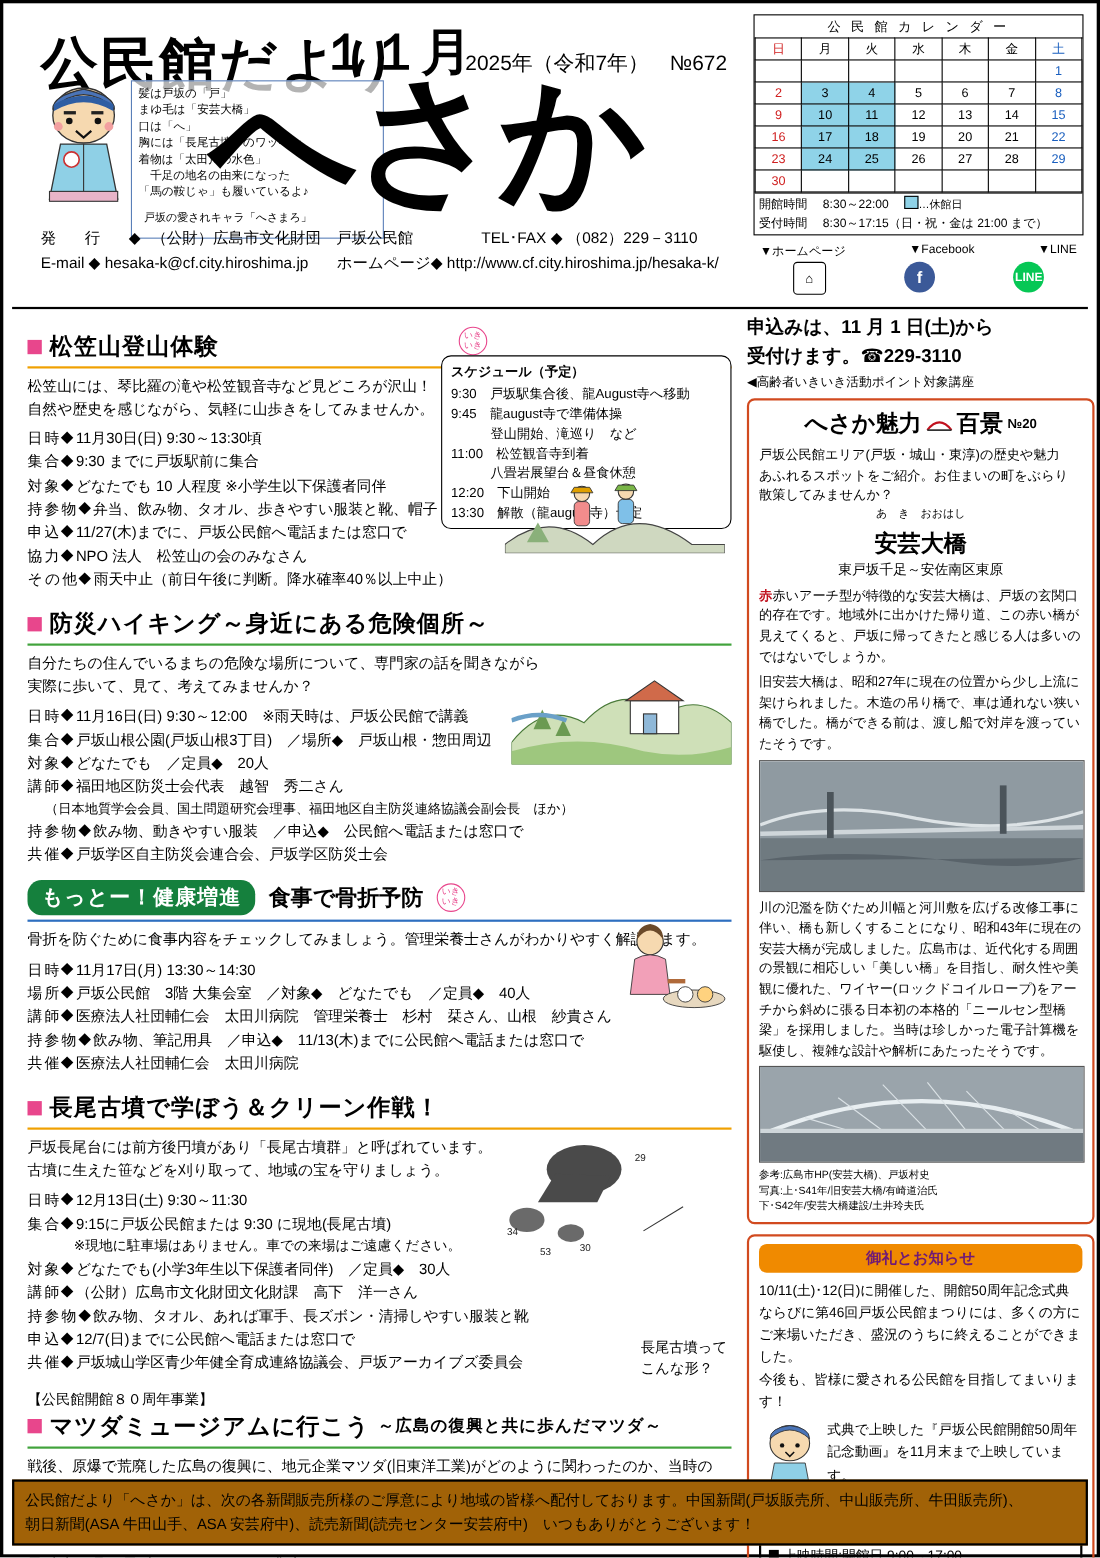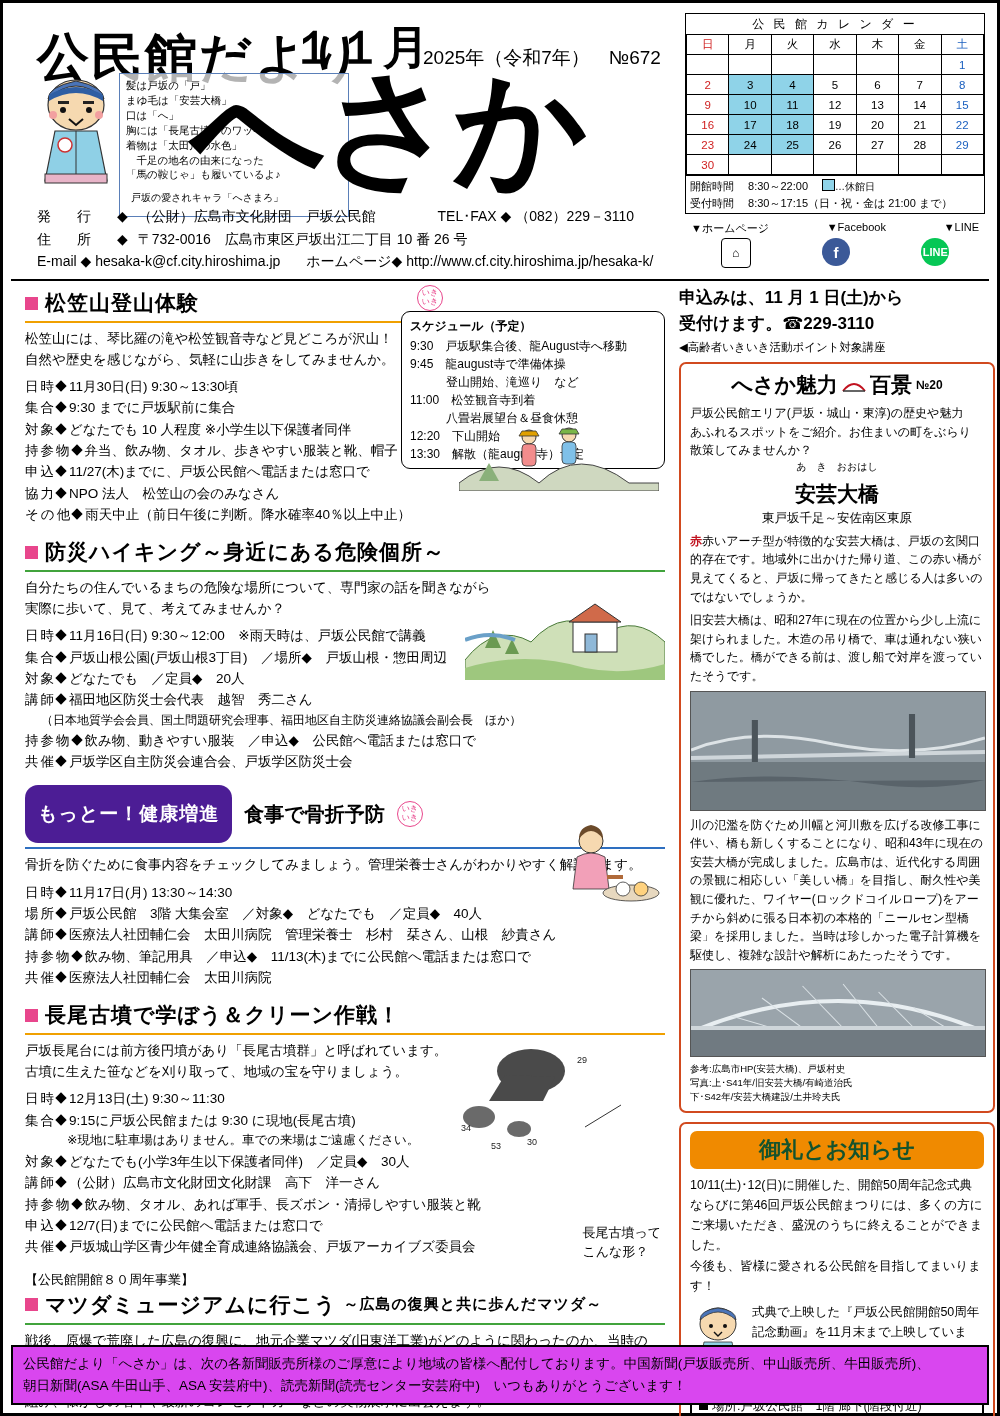--- a/index.html
+++ b/index.html
@@ -81,40 +81,40 @@
   .pub{
     position:absolute;left:26px;top:196px;width:640px;font-size:14px;line-height:1.62;
   }
   .pub .lbl{letter-spacing:6px;}
   
   .columns{position:relative;margin-top:2px;height:1060px;}
   .colL{position:absolute;left:14px;top:0;width:640px;}
   .colR{position:absolute;left:668px;top:0;width:316px;}
   .sec{margin-bottom:13px;position:relative;}
   .sec h2{
-    margin:4px 0 4px 0;font-size:21px;font-weight:bold;letter-spacing:1px;
+    margin:16px 0 4px 0;font-size:21px;font-weight:bold;letter-spacing:1px;
     display:flex;align-items:center;gap:7px;
   }
   .sq-pink{width:13px;height:13px;background:#e8468c;display:inline-block;}
   .hr-or{border:0;border-top:2px solid #f0a000;margin:4px 0 6px;}
   .hr-gr{border:0;border-top:2px solid #41a33c;margin:4px 0 6px;}
   .hr-bl{border:0;border-top:2px solid #2e6fc0;margin:4px 0 6px;}
   .lead{font-size:13.5px;line-height:1.52;margin:2px 0 6px;}
   .fields{font-size:13.5px;line-height:1.58;}
   .fields .k{letter-spacing:2px;}
   .mark{display:inline-block;width:8px;height:8px;background:#000;transform:rotate(45deg);margin:0 4px 0 1px;vertical-align:1px;}
   .sched{
     position:absolute;right:0;top:22px;width:246px;
     border:1px solid #000;border-radius:9px;padding:5px 8px;
     font-size:12px;line-height:1.5;background:#fff;
   }
   .sched .st{font-weight:bold;margin-bottom:2px;}
   .pill{
-    display:inline-block;background:#4c1d95;color:#fff;font-weight:bold;
-    border-radius:13px;padding:16px 13px;font-size:19px;letter-spacing:1px;
+    display:inline-block;background:#15803d;color:#fff;font-weight:bold;
+    border-radius:13px;padding:3px 13px;font-size:19px;letter-spacing:1px;
   }
   .pill-row{display:flex;align-items:center;gap:12px;}
   .pill-row .t2{font-size:20px;font-weight:bold;}
   .badge-iki{
     display:inline-block;width:26px;height:26px;border-radius:50%;
     background:#fff;border:1px solid #e8468c;color:#e8468c;
     font-size:8px;line-height:1.1;text-align:center;padding-top:3px;box-sizing:border-box;
   }
   
   .apply-head{font-size:17px;font-weight:bold;line-height:1.5;}
@@ -124,30 +124,30 @@
   .hesaka-no{font-size:12px;font-weight:bold;}
   .r-body{font-size:12px;line-height:1.55;margin-top:5px;}
   .r-sub{text-align:center;font-size:21px;font-weight:bold;margin:6px 0 2px;}
   .r-ruby{text-align:center;font-size:10px;}
   .r-place{text-align:center;font-size:12.5px;margin-bottom:5px;}
   .r-photo{width:100%;height:118px;background:linear-gradient(180deg,#cfd6da 0%,#9aa4ab 55%,#7d878e 100%);border:1px solid #555;margin:5px 0;position:relative;overflow:hidden;}
   .r-photo2{width:100%;height:86px;background:linear-gradient(180deg,#b9c3c9 0%,#8b969d 60%,#6f7a80 100%);border:1px solid #555;margin:5px 0;position:relative;overflow:hidden;}
   .r-caption{font-size:9.5px;line-height:1.45;}
   .red{color:#c1121f;font-weight:bold;}
   .thanks-head{
-    background:#f08a00;color:#14532d;text-align:center;font-weight:bold;
-    font-size:22px;border-radius:7px;padding:4px 0;margin-bottom:6px;
+    background:#f08a00;color:#701a75;text-align:center;font-weight:bold;
+    font-size:14px;border-radius:7px;padding:4px 0;margin-bottom:6px;
   }
   .thanks-body{font-size:12.5px;line-height:1.62;}
   .notebox{border:2px solid #000;padding:5px 7px;font-size:12.5px;line-height:1.6;margin-top:6px;}
   .sq-blk{display:inline-block;width:9px;height:9px;background:#000;margin-right:4px;}
   
   .footer{
     position:absolute;left:8px;right:8px;bottom:8px;
-    border:2px solid #000;background:#d946ef;
+    border:2px solid #000;background:#a16207;
     font-size:13.5px;line-height:1.62;padding:6px 10px;box-sizing:border-box;
   }
   
   .ill{position:absolute;}
   .small-note{font-size:11.5px;line-height:1.5;}
 </style>
 </head>
 <body>
 
 <div class="page">
@@ -280,24 +280,20 @@
         <span class="sns-icon ic-line">LINE</span>
       </div>
     </div>
 
     <div class="pub">
       <div>
         <span class="lbl">発　行　◆</span>
         <span>（公財）広島市文化財団　戸坂公民館</span>
         <span style="margin-left:58px">TEL･FAX ◆</span>
         <span>（082）229－3110</span>
-      </div>
-      <div>
-        <span class="lbl">住　所　◆</span>
-        <span>〒732-0016　広島市東区戸坂出江二丁目 10 番 26 号</span>
       </div>
       <div>
         <span>E-mail ◆</span>
         <span>hesaka-k@cf.city.hiroshima.jp</span>
         <span style="margin-left:22px">ホームページ◆</span>
         <span>http://www.cf.city.hiroshima.jp/hesaka-k/</span>
       </div>
     </div>
   </div>
   <hr style="border:0;border-top:2px solid #000;margin:2px 0 4px;">

